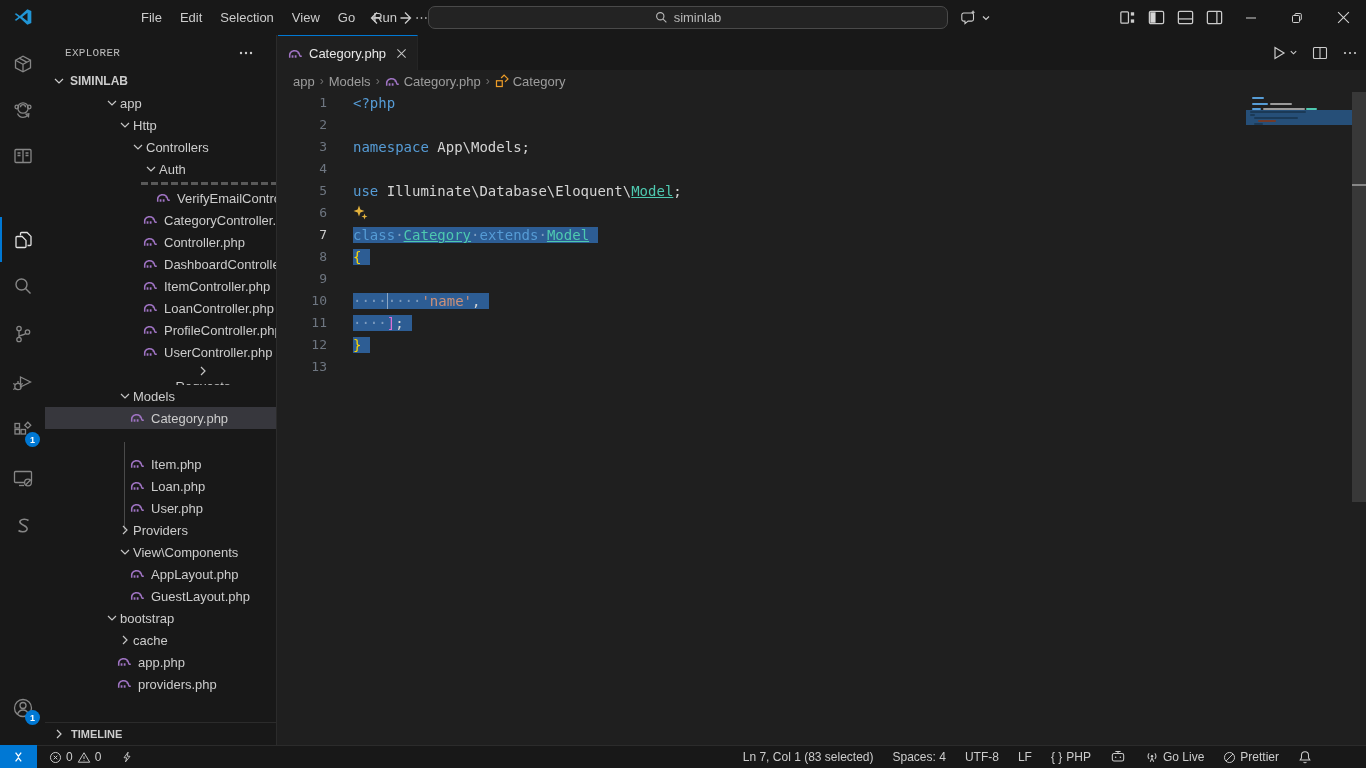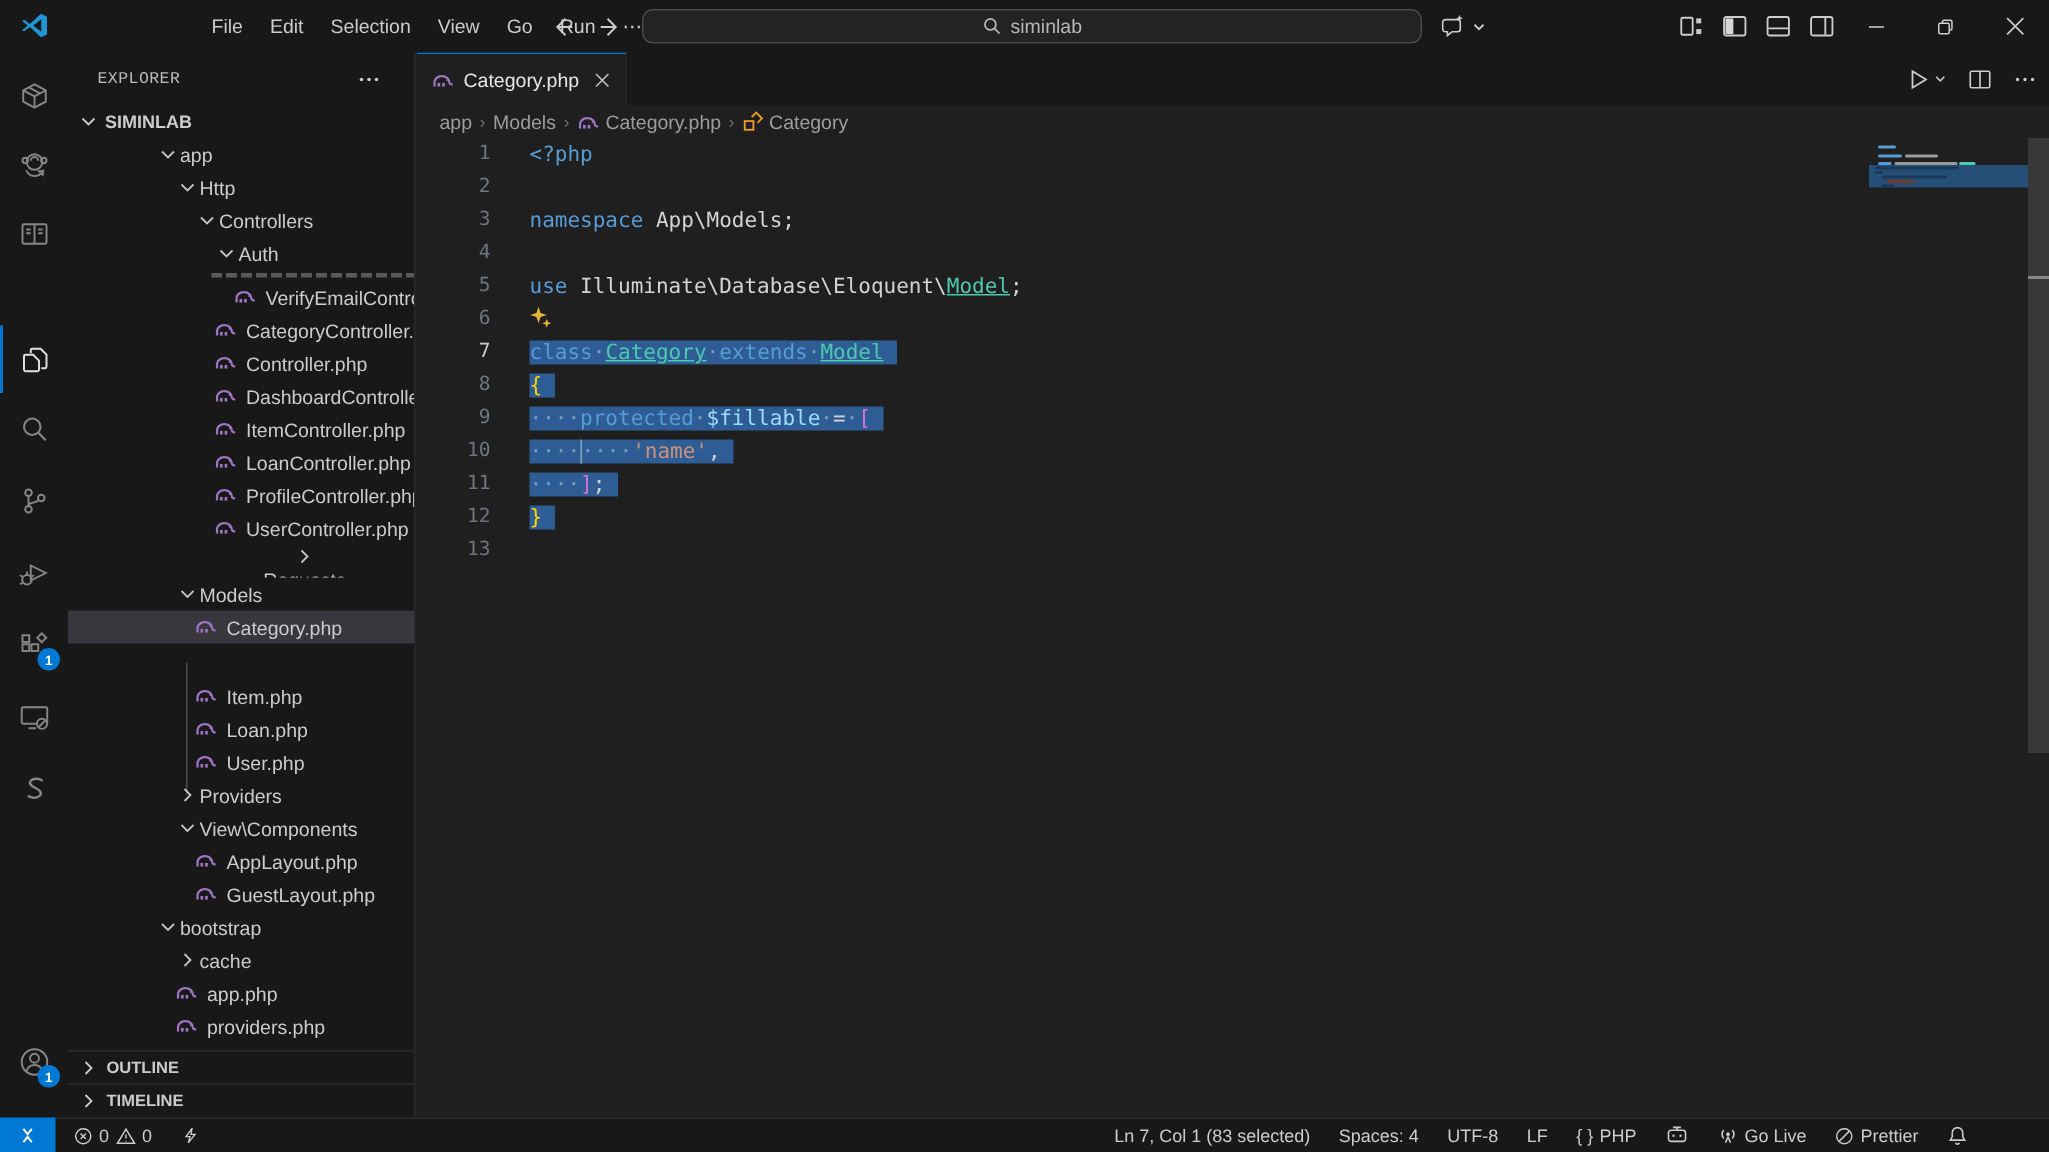--- a/index.html
+++ b/index.html
@@ -560,28 +560,20 @@
           <svg width="16" height="16" viewBox="0 0 16 16" fill="none" stroke="#c5c5c5" stroke-width="1.2">
             <path d="m4 6 4 4 4-4"></path>
           </svg>
         </span>
         <span class="t-label">config</span>
       </div>
       <div class="t-sliver">
         <div class="sliver-marks" style="left: 100px; width: 62px;"></div>
       </div>
     </div>
-  <div class="section-row" style="top:665px">
-    <span class="t-chevron">
-      <svg width="16" height="16" viewBox="0 0 16 16" fill="none" stroke="#cccccc" stroke-width="1.2">
-          <path d="m6 4 4 4-4 4"></path>
-        </svg>
-    </span>
-    <span>OUTLINE</span>
-  </div>
   <div class="section-row" style="top:687px">
     <span class="t-chevron">
       <svg width="16" height="16" viewBox="0 0 16 16" fill="none" stroke="#cccccc" stroke-width="1.2">
           <path d="m6 4 4 4-4 4"></path>
         </svg>
     </span>
     <span>TIMELINE</span>
   </div>
 </div>
 
@@ -663,21 +655,21 @@
       <div class="code-line"><span class="gutter">2</span><span class="code-text"><span></span></span></div>
       <div class="code-line"><span class="gutter">3</span><span class="code-text"><span><span class="tk-kw">namespace</span><span class="tk-pl"> App\Models;</span></span></span></div>
       <div class="code-line"><span class="gutter">4</span><span class="code-text"><span></span></span></div>
       <div class="code-line"><span class="gutter">5</span><span class="code-text"><span><span class="tk-kw">use</span><span class="tk-pl"> Illuminate\Database\Eloquent\</span><span class="tk-type">Model</span><span class="tk-pl">;</span></span></span></div>
       <div class="code-line"><span class="gutter">6</span><span class="code-text"><span><span><svg width="16" height="16" viewBox="0 0 16 16" fill="#e2b13c" style="display:inline;vertical-align:-3px">
                 <path d="M6 0.5 7.4 4.6 11.5 6 7.4 7.4 6 11.5 4.6 7.4 0.5 6 4.6 4.6z"></path>
                 <path d="M11.5 8.5 12.3 10.7 14.5 11.5 12.3 12.3 11.5 14.5 10.7 12.3 8.5 11.5 10.7 10.7z"></path>
               </svg></span></span></span></div>
       <div class="code-line"><span class="gutter active">7</span><span class="code-text"><span class="seltext"><span class="tk-kw">class</span><span class="tk-ws">·</span><span class="tk-type">Category</span><span class="tk-ws">·</span><span class="tk-kw">extends</span><span class="tk-ws">·</span><span class="tk-type">Model</span><span class="tk-pl"> </span></span></span></div>
       <div class="code-line"><span class="gutter">8</span><span class="code-text"><span class="seltext"><span class="tk-b1">{</span><span class="tk-pl"> </span></span></span></div>
-      <div class="code-line"><span class="gutter">9</span><span class="code-text"><span class="seltext"><span class="tk-ws">····</span><span class="tk-kw">protected</span><span class="tk-ws">·</span><span class="tk-var">$fillable</span><span class="tk-ws">·</span><span class="tk-pl">=</span><span class="tk-ws">·</span><span class="tk-b2">[</span><span class="tk-pl"> </span></span></span></div>
+      <div class="code-line"><span class="gutter">9</span></div>
       <div class="code-line"><span class="gutter">10</span><span class="code-text"><span class="seltext"><span class="tk-ws">····</span><span class="tk-wsg">····</span><span class="tk-str">'name'</span><span class="tk-pl">,</span><span class="tk-pl"> </span></span></span></div>
       <div class="code-line"><span class="gutter">11</span><span class="code-text"><span class="seltext"><span class="tk-ws">····</span><span class="tk-b2">]</span><span class="tk-pl">;</span><span class="tk-pl"> </span></span></span></div>
       <div class="code-line"><span class="gutter">12</span><span class="code-text"><span class="seltext"><span class="tk-b1">}</span><span class="tk-pl"> </span></span></span></div>
       <div class="code-line"><span class="gutter">13</span><span class="code-text"><span></span></span></div>
     </div>
 
   <div id="minimap">
     <div class="mm-bar" style="left:4px;top:2px;width:12px;background:#569cd6"></div>
     <div class="mm-bar" style="left:4px;top:8px;width:16px;background:#569cd6"></div>
     <div class="mm-bar" style="left:22px;top:8px;width:22px;background:#9a9a9a"></div>

